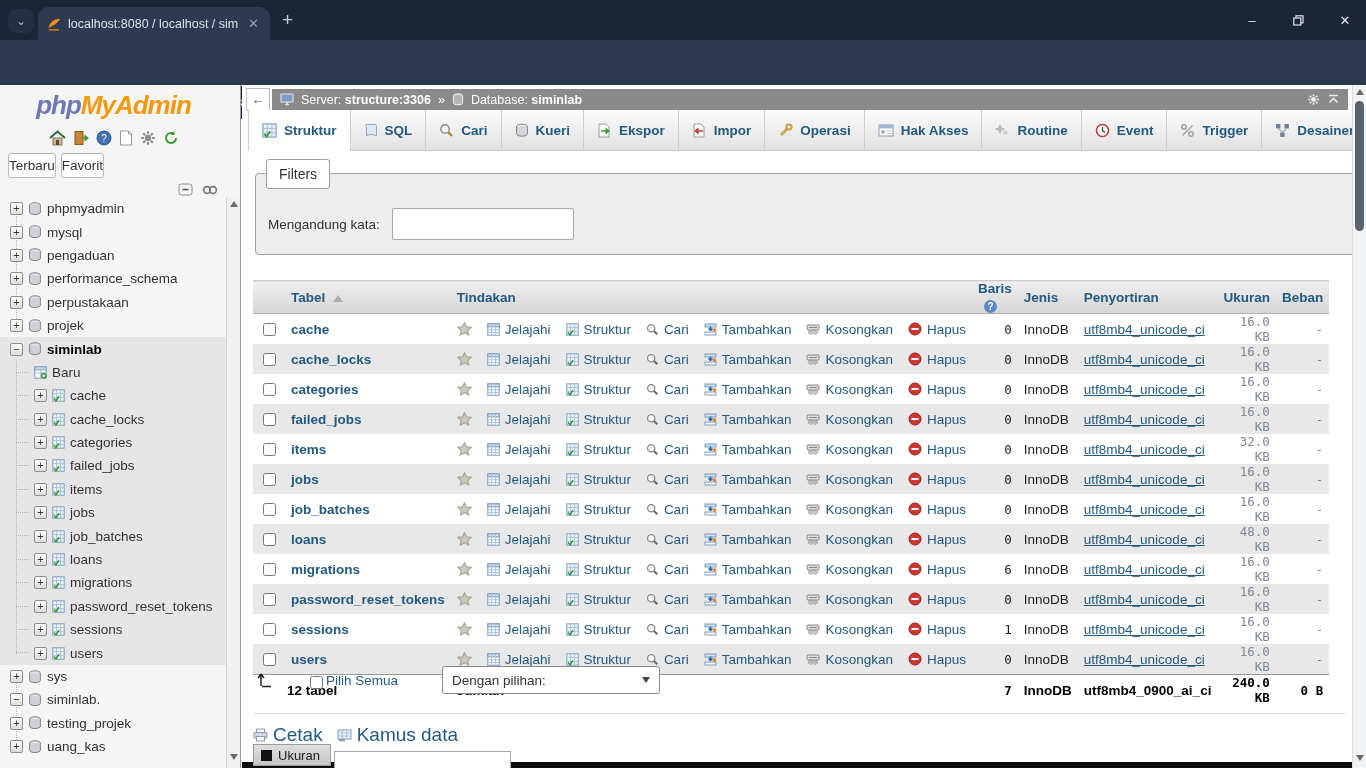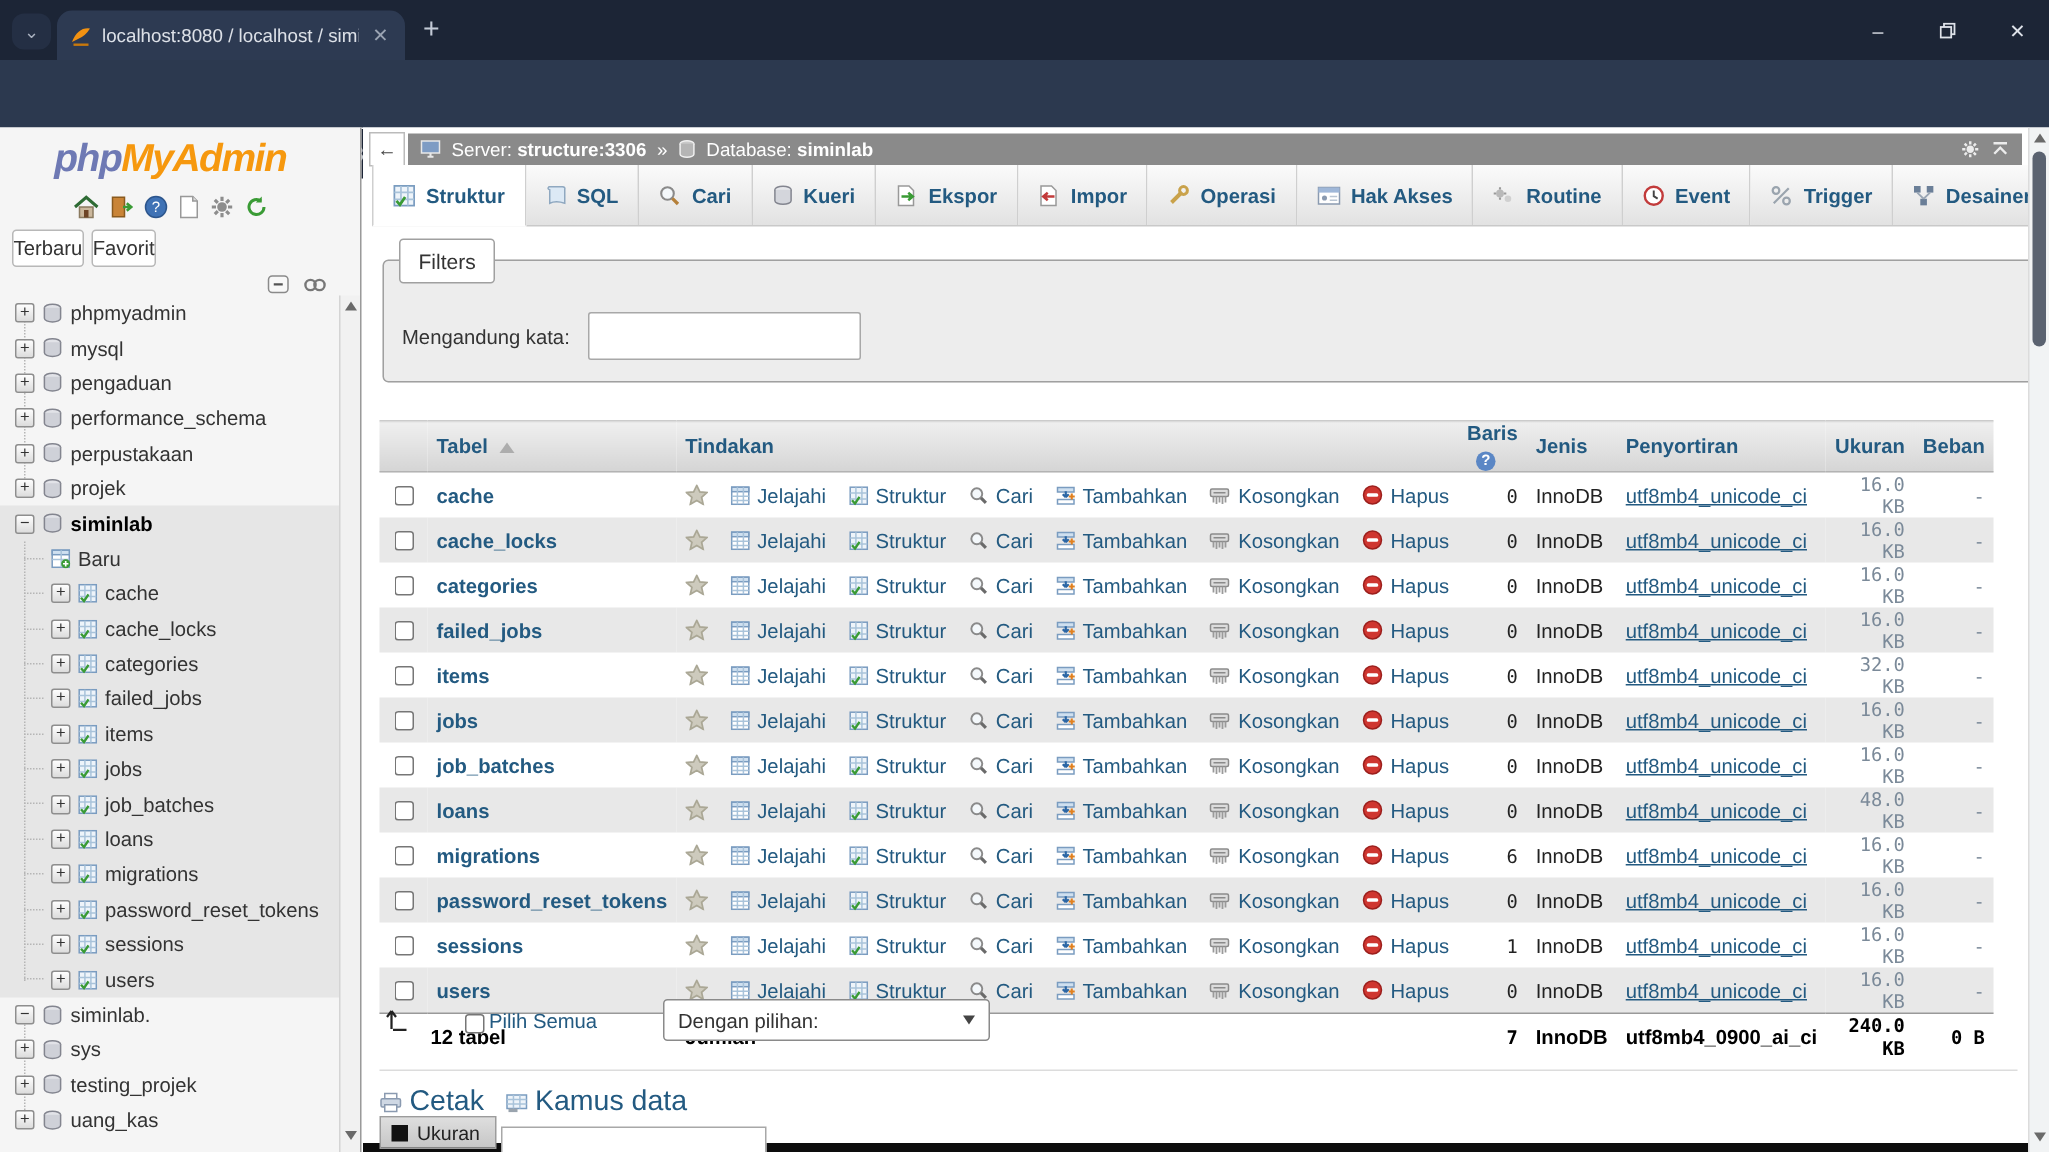--- a/index.html
+++ b/index.html
@@ -391,34 +391,34 @@
               <rect x="0.8" y="0.8" width="11.4" height="11.4" fill="#eef4fa" stroke="#7a9cc0"></rect>
               <path d="M4.6 .8 v11.4 M8.6 .8 v11.4 M.8 4.6 h11.4 M.8 8.6 h11.4" stroke="#a9c3da"></path>
               <path d="M2 9.5 l2 2.2 3-4.5" fill="none" stroke="#3a9b35" stroke-width="1.6"></path>
             </svg>
     <a class="tlabel">users</a>
   </li>
         </ul>
     </div>
     <ul class="tlist rootlist" id="dbs-after">
         <li class="trow top">
+    <span class="exp plus"></span>
+    <svg width="14" height="14" viewBox="0 0 14 14">
+            <ellipse cx="7" cy="3.2" rx="5.4" ry="2.4" fill="#e2e3e8" stroke="#83858f"></ellipse>
+            <path d="M1.6 3.2 v7 a5.4 2.4 0 0 0 10.8 0 v-7" fill="#cfd1d8" stroke="#83858f"></path>
+          </svg>
+    <a class="tlabel">sys</a>
+  </li>
+        <li class="trow top">
     <span class="exp minus"></span>
     <svg width="14" height="14" viewBox="0 0 14 14">
             <ellipse cx="7" cy="3.2" rx="5.4" ry="2.4" fill="#e2e3e8" stroke="#83858f"></ellipse>
             <path d="M1.6 3.2 v7 a5.4 2.4 0 0 0 10.8 0 v-7" fill="#cfd1d8" stroke="#83858f"></path>
           </svg>
     <a class="tlabel">siminlab.</a>
-  </li>
-        <li class="trow top">
-    <span class="exp plus"></span>
-    <svg width="14" height="14" viewBox="0 0 14 14">
-            <ellipse cx="7" cy="3.2" rx="5.4" ry="2.4" fill="#e2e3e8" stroke="#83858f"></ellipse>
-            <path d="M1.6 3.2 v7 a5.4 2.4 0 0 0 10.8 0 v-7" fill="#cfd1d8" stroke="#83858f"></path>
-          </svg>
-    <a class="tlabel">sys</a>
   </li>
         <li class="trow top">
     <span class="exp plus"></span>
     <svg width="14" height="14" viewBox="0 0 14 14">
             <ellipse cx="7" cy="3.2" rx="5.4" ry="2.4" fill="#e2e3e8" stroke="#83858f"></ellipse>
             <path d="M1.6 3.2 v7 a5.4 2.4 0 0 0 10.8 0 v-7" fill="#cfd1d8" stroke="#83858f"></path>
           </svg>
     <a class="tlabel">testing_projek</a>
   </li>
         <li class="trow top">

